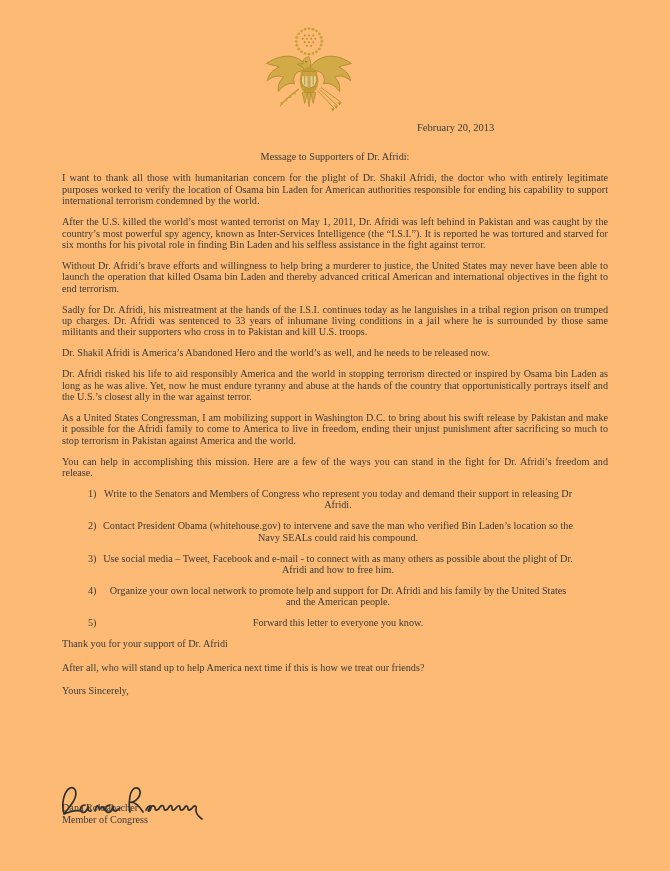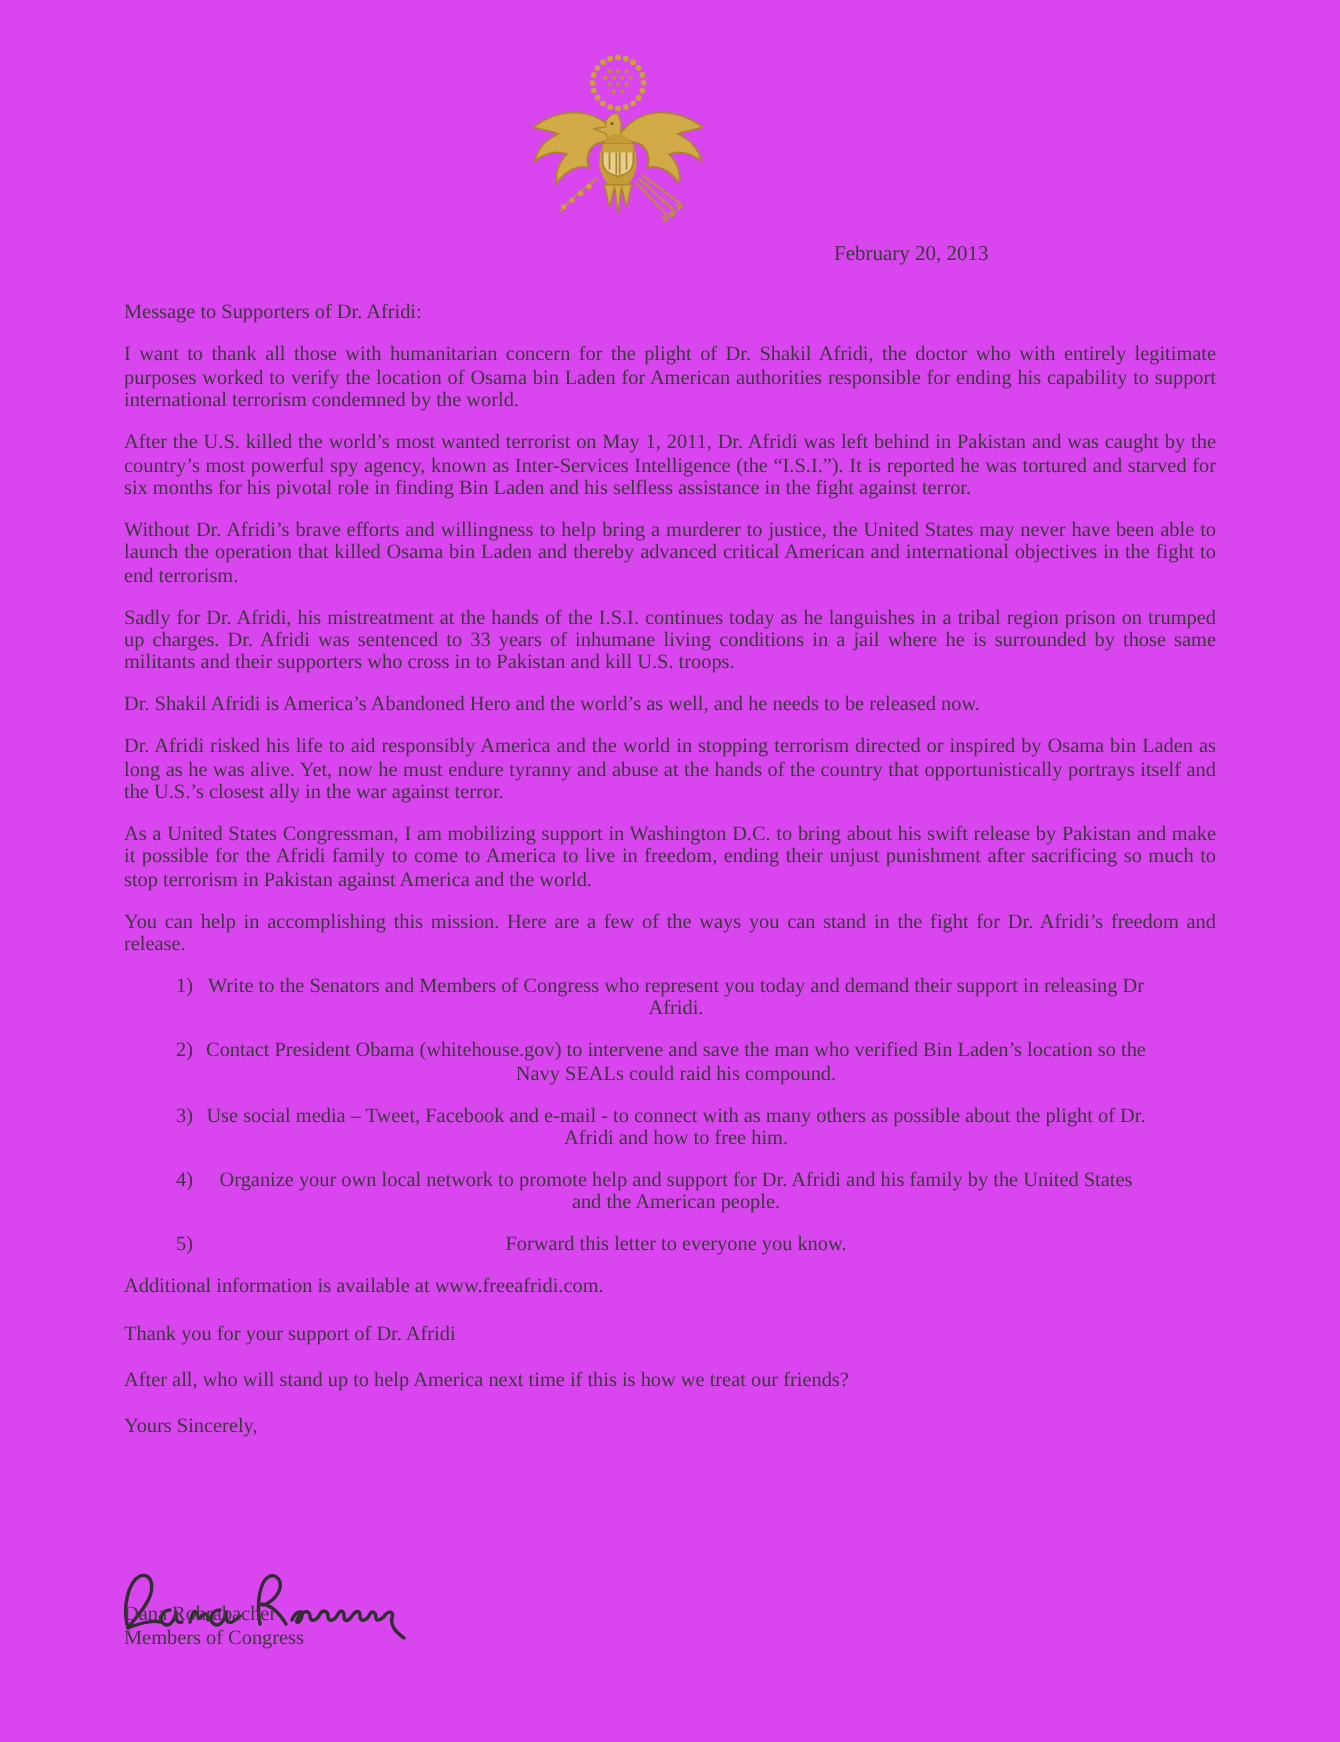--- a/index.html
+++ b/index.html
@@ -1,36 +1,36 @@
 <!DOCTYPE html>
 <html><head>
 <meta charset="utf-8">
 <style>
   html,body{margin:0;padding:0;background:#e9e9e9;}
   .page{
     position:relative;
     width:670px;height:871px;
-    background:#d946ef;
+    background:#fdba74;
     margin:0 auto;
     font-family:"Liberation Serif","DejaVu Serif",serif;
     color:#3a3a3a;
     overflow:hidden;
   }
   .seal{
     position:absolute;left:258px;top:24px;width:102px;height:96px;
   }
   .date{
     position:absolute;left:417px;top:122px;
     font-size:10.5px;line-height:12px;color:#3a3a3a;
   }
   .body{
     position:absolute;left:62px;top:151px;width:546px;
     font-size:10.2px;line-height:11.4px;
   }
-  .salutation{margin:0 0 10px 0;}
+  .salutation{margin:0 0 10px 0;text-align:center;}
   p.par{margin:0 0 9.5px 0;text-align:justify;}
   .list{margin:2px 34px 1px 26px;}
   .list-item{display:flex;margin:0 0 9.5px 0;}
   .list-item .num{flex:0 0 14px;}
   .list-item .txt{flex:1;text-align:center;}
   p.closing{margin:0 0 12px 0;text-align:left;}
   .valediction{margin:18px 0 0 0;}
   .signature{
     position:absolute;left:58px;top:778px;width:158px;height:48px;
   }
@@ -138,34 +138,33 @@
       <div class="list-item">
         <span class="num">4)</span>
         <span class="txt">Organize your own local network to promote help and support for Dr. Afridi and his family by the United States and the American people.</span>
       </div>
       <div class="list-item">
         <span class="num">5)</span>
         <span class="txt">Forward this letter to everyone you know.</span>
       </div>
     </div>
 
-    <p class="closing">Additional information is available at www.freeafridi.com.</p>
     <p class="closing">Thank you for your support of Dr. Afridi</p>
     <p class="closing">After all, who will stand up to help America next time if this is how we treat our friends?</p>
 
     <p class="closing valediction">Yours Sincerely,</p>
   </div>
 
   <svg class="signature" viewBox="0 0 158 48" aria-hidden="true">
     <path d="M6 36 C3 26 6 13 12 10 C18 8 20 16 15 24 C12 29 8 33 6 36 C11 34 18 32 22 33
              M27 27 C23 27 21 32 24 34 C27 36 30 31 30 28 C30 31 30 34 33 33
              M37 33 C38 29 39 27 40 28 C41 29 41 32 42 31 C44 28 46 28 46 32
              M52 27 C48 27 46 32 49 34 C52 36 55 31 55 28 C55 31 55 34 58 33 C60 32 61 31 62 30
              M72 34 C70 23 72 12 77 10 C82 9 84 15 80 20 C77 24 73 25 72 24 C78 24 82 29 85 34
              M88 32 C90 27 94 27 93 30 C92 34 89 34 91 31 C93 27 97 27 97 30 C97 33 100 33 102 29 C103 27 106 27 106 30 C106 33 109 33 111 29 C112 27 114 27 114 30 C114 33 116 33 118 30 C120 27 122 27 122 30 C122 33 125 33 127 29 C128 27 130 28 130 31 C130 33 133 32 135 29 C137 27 139 28 138 31 C137 35 140 38 144 41" fill="none" stroke="#2f2f2f" stroke-width="1.7" stroke-linecap="round" stroke-linejoin="round"></path>
   </svg>
 
   <div class="sender">
     <div>Dana Rohrabacher</div>
-    <div>Members of Congress</div>
+    <div>Member of Congress</div>
   </div>
 
 </div>
 
 </body></html>

